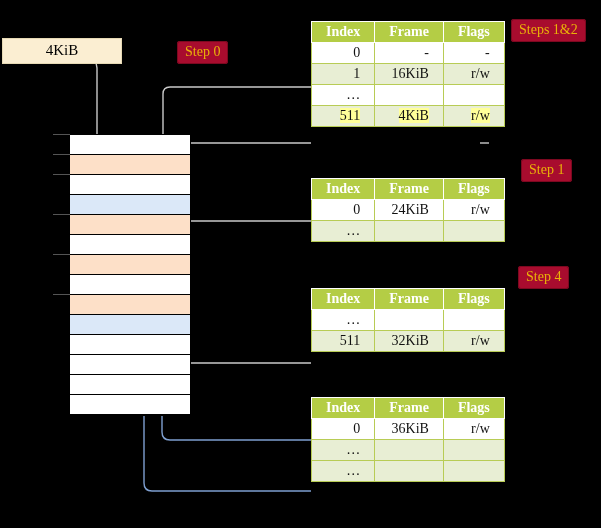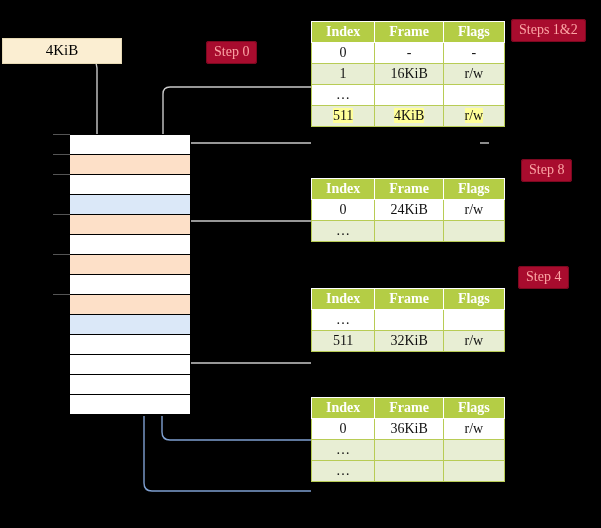--- a/index.html
+++ b/index.html
@@ -1,21 +1,21 @@
 <!DOCTYPE html>
 <html><head>
 <meta charset="utf-8">
 <style>
   html,body{margin:0;padding:0;background:#000;}
   body{width:601px;height:528px;position:relative;overflow:hidden;
        font-family:"Liberation Serif","DejaVu Serif",serif;}
   .stage{position:absolute;left:0;top:0;width:601px;height:528px;}
 
   
-  .step-badge{position:absolute;background:#a80c2e;color:#fca5a5;
+  .step-badge{position:absolute;background:#a80c2e;color:#eab308;
     font-family:"Liberation Serif",serif;font-size:14px;line-height:1;
     padding:4px 8px 5px 8px;border-radius:3px;white-space:nowrap;
     box-shadow:0 0 0 1px #7d0820 inset;}
 
   
   .kib-box{position:absolute;background:#fbeed2;border:1px solid #e6d9b4;
     color:#000;font-size:15px;text-align:center;line-height:22px;}
 
   
   .memcol{position:absolute;border:1px solid #000;box-sizing:border-box;}
@@ -24,21 +24,21 @@
   .memrow.white{background:#ffffff;}
   .memrow.peach{background:#fde0c8;}
   .memrow.blue {background:#dbe8f8;}
   .tick{position:absolute;height:1px;background:#555;}
 
   
   .ptable{position:absolute;border-collapse:collapse;
     font-size:14px;color:#111;background:#fff;
     border:1px solid #b8cc55;}
   .ptable td,.ptable th{border:1px solid #b8cc55;padding:2px 14px;
-    height:20px;text-align:center;font-weight:normal;vertical-align:middle;
+    height:20px;text-align:right;font-weight:normal;vertical-align:middle;
     box-sizing:border-box;}
   .ptable th{background:#b4cd45;color:#ffffff;font-weight:bold;
     font-size:14px;border-color:#fff;}
   .ptable .c-index{width:57px;}
   .ptable .c-frame{width:38px;}
   .ptable .c-flags{width:55px;}
   .ptable tr.alt td{background:#e8eed4;}
   .hl{background:#ffff99;}
 
   
@@ -199,23 +199,23 @@
           <tr class="alt">
             <td class="c-index">…</td>
             <td class="c-frame"></td>
             <td class="c-flags"></td>
           </tr>
         </tbody>
       </table>
     </div>
 
   <div id="badges-host">
-      <div class="step-badge" style="left: 206px; top: 41px; background: rgb(168, 12, 46);">Step 0</div>
+      <div class="step-badge" style="left: 177px; top: 41px; background: rgb(168, 12, 46);">Step 0</div>
       <div class="step-badge" style="left: 511px; top: 19px; background: rgb(168, 12, 46);">Steps 1&amp;2</div>
-      <div class="step-badge" style="left: 521px; top: 159px; background: rgb(168, 12, 46);">Step 8</div>
+      <div class="step-badge" style="left: 521px; top: 159px; background: rgb(168, 12, 46);">Step 1</div>
       <div class="step-badge" style="left: 518px; top: 266px; background: rgb(168, 12, 46); text-align: center;">Step 4</div>
     </div>
 
 <div class="tick" style="left: 53px; top: 134px; width: 17px;"></div>
     <div class="tick" style="left: 53px; top: 154px; width: 17px;"></div>
     <div class="tick" style="left: 53px; top: 174px; width: 17px;"></div>
     <div class="tick" style="left: 53px; top: 214px; width: 17px;"></div>
     <div class="tick" style="left: 53px; top: 254px; width: 17px;"></div>
     <div class="tick" style="left: 53px; top: 294px; width: 17px;"></div>
   </div>

